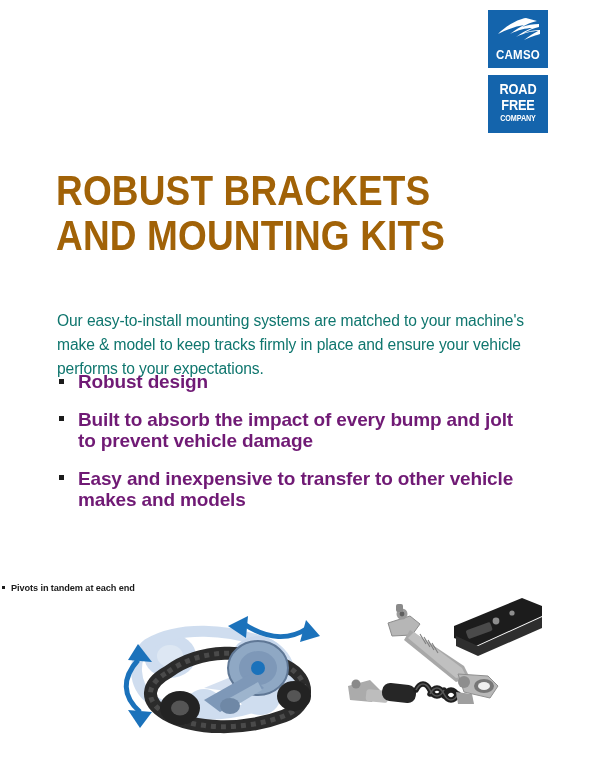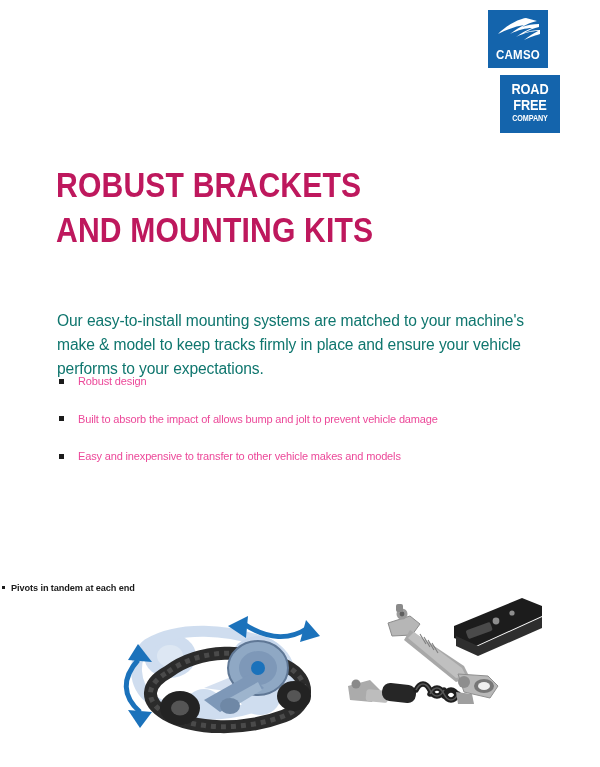--- a/index.html
+++ b/index.html
@@ -54,44 +54,43 @@
   }
   .logo-roadfree {
     width: 60px;
     height: 58px;
     background: #1464ac;
     margin-top: 7px;
     position: relative;
     display: block;
     box-sizing: border-box;
     padding: 7px 5px 5px 5px;
-    margin-left: 12px;
   }
   .logo-roadfree .ln {
     color: #ffffff;
     font-family: "Liberation Sans", sans-serif;
     font-weight: bold;
     text-align: center;
     line-height: 1.0;
     transform: scaleX(0.88);
   }
   .logo-roadfree .ln1 { font-size: 14.5px; letter-spacing: -0.2px; }
   .logo-roadfree .ln2 { font-size: 14.5px; letter-spacing: -0.2px; margin-top: 1px; }
   .logo-roadfree .ln3 { font-size: 8.2px; letter-spacing: -0.1px; margin-top: 3px; }
 
   
   .headline {
     position: absolute;
     left: 56px;
     top: 139px;
     width: 430px;
-    color: #be185d;
+    color: #a16207;
     font-family: "Liberation Sans Narrow", "Liberation Sans", sans-serif;
     font-weight: bold;
-    font-size: 35px;
+    font-size: 43px;
     line-height: 45px;
     letter-spacing: 0.2px;
     text-transform: uppercase;
   }
   .headline .hl {
     display: block;
     transform: scaleX(0.86);
     transform-origin: left center;
     white-space: nowrap;
   }
@@ -115,24 +114,24 @@
     top: 371px;
     width: 470px;
     margin: 0;
     padding: 0;
     list-style: none;
   }
   .bullets li {
     position: relative;
     padding-left: 21px;
     margin-bottom: 16px;
-    font-size: 11px;
+    font-size: 19px;
     line-height: 21.5px;
-    font-weight: normal;
-    color: #ec4899;
+    font-weight: bold;
+    color: #701a75;
     letter-spacing: -0.15px;
   }
   .bullets li .sq {
     position: absolute;
     left: 2px;
     top: 7.5px;
     width: 5px;
     height: 5px;
     background: #1b1b1b;
   }
@@ -204,21 +203,21 @@
 
 <p class="intro">Our easy-to-install mounting systems are matched to your machine's make &amp; model to keep tracks firmly in place and ensure your vehicle performs to your expectations.</p>
 
 <ul class="bullets">
   <li>
     <span class="sq"></span>
     <span>Robust design</span>
   </li>
   <li>
     <span class="sq"></span>
-    <span>Built to absorb the impact of allows bump and jolt to prevent vehicle damage</span>
+    <span>Built to absorb the impact of every bump and jolt to prevent vehicle damage</span>
   </li>
   <li>
     <span class="sq"></span>
     <span>Easy and inexpensive to transfer to other vehicle makes and models</span>
   </li>
 </ul>
 
 <div class="footnote">
   <span class="sq"></span>
   <span>Pivots in tandem at each end</span>

